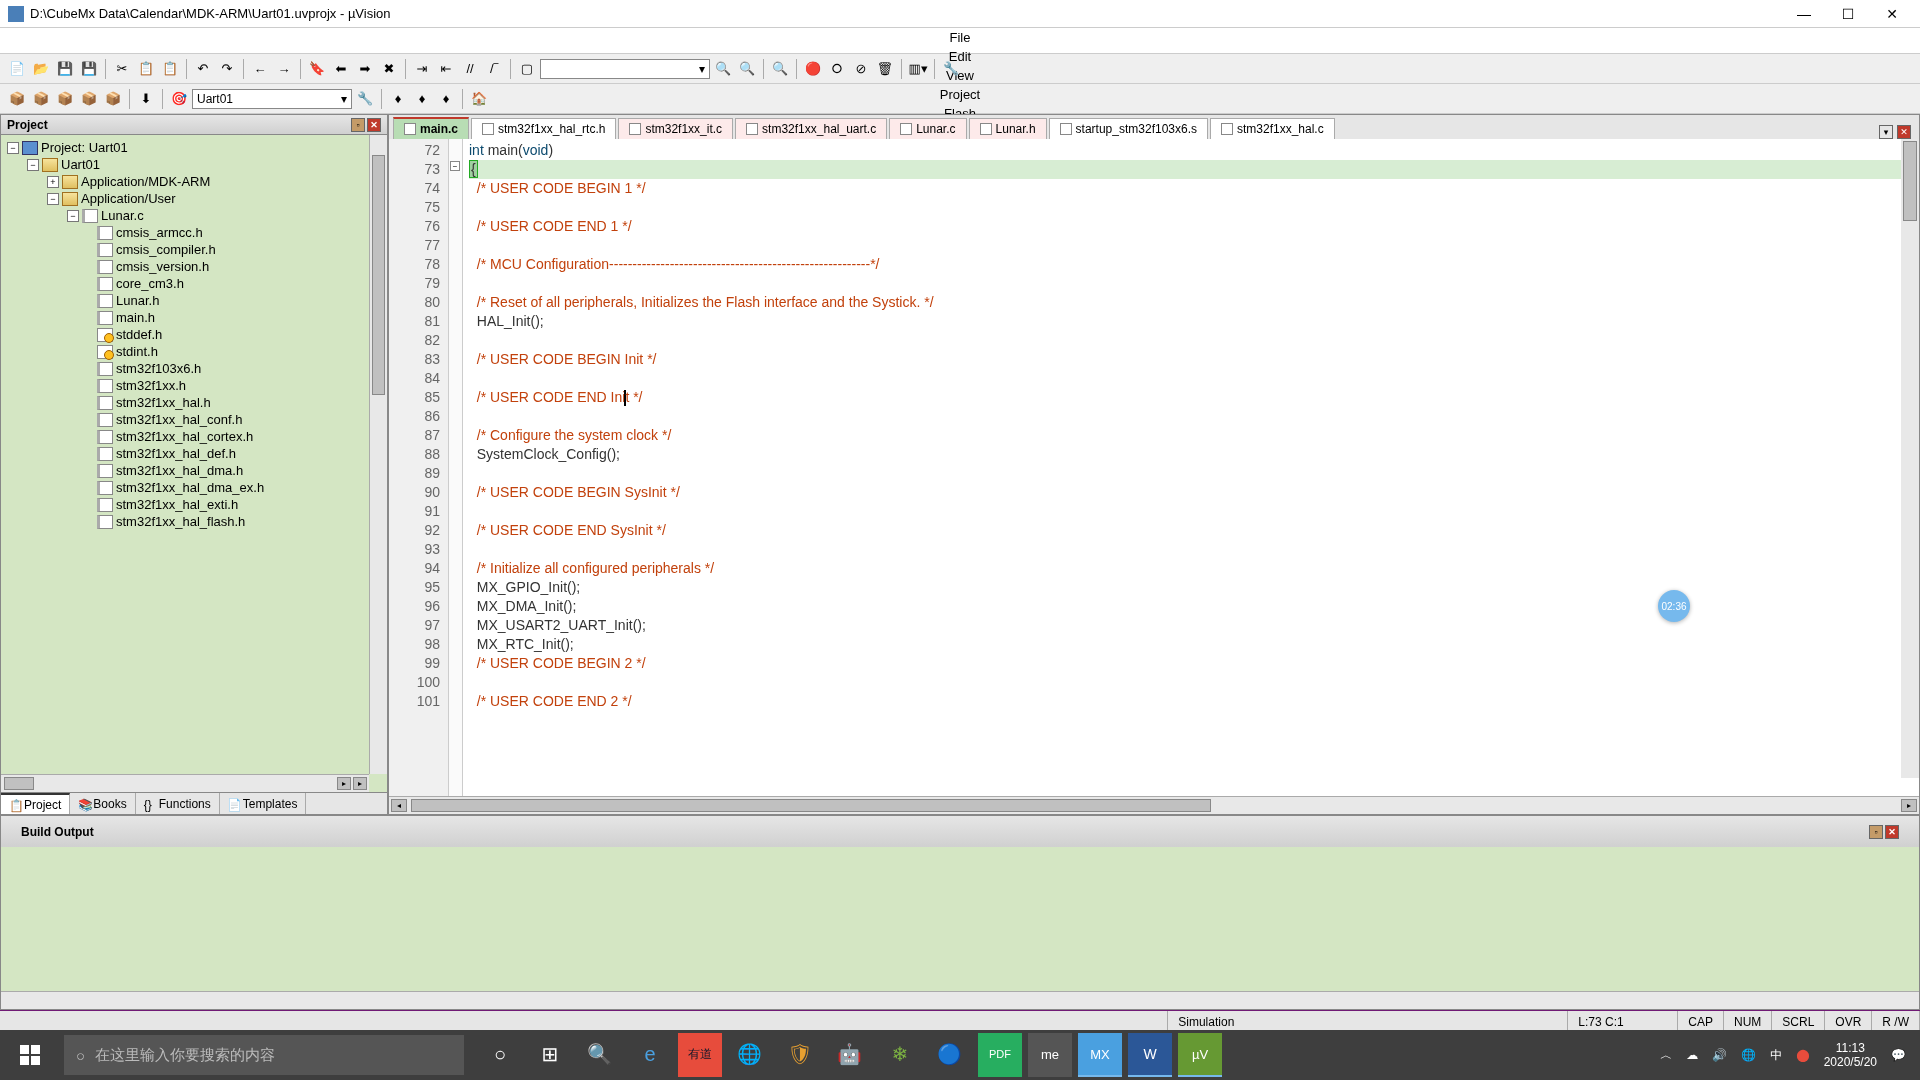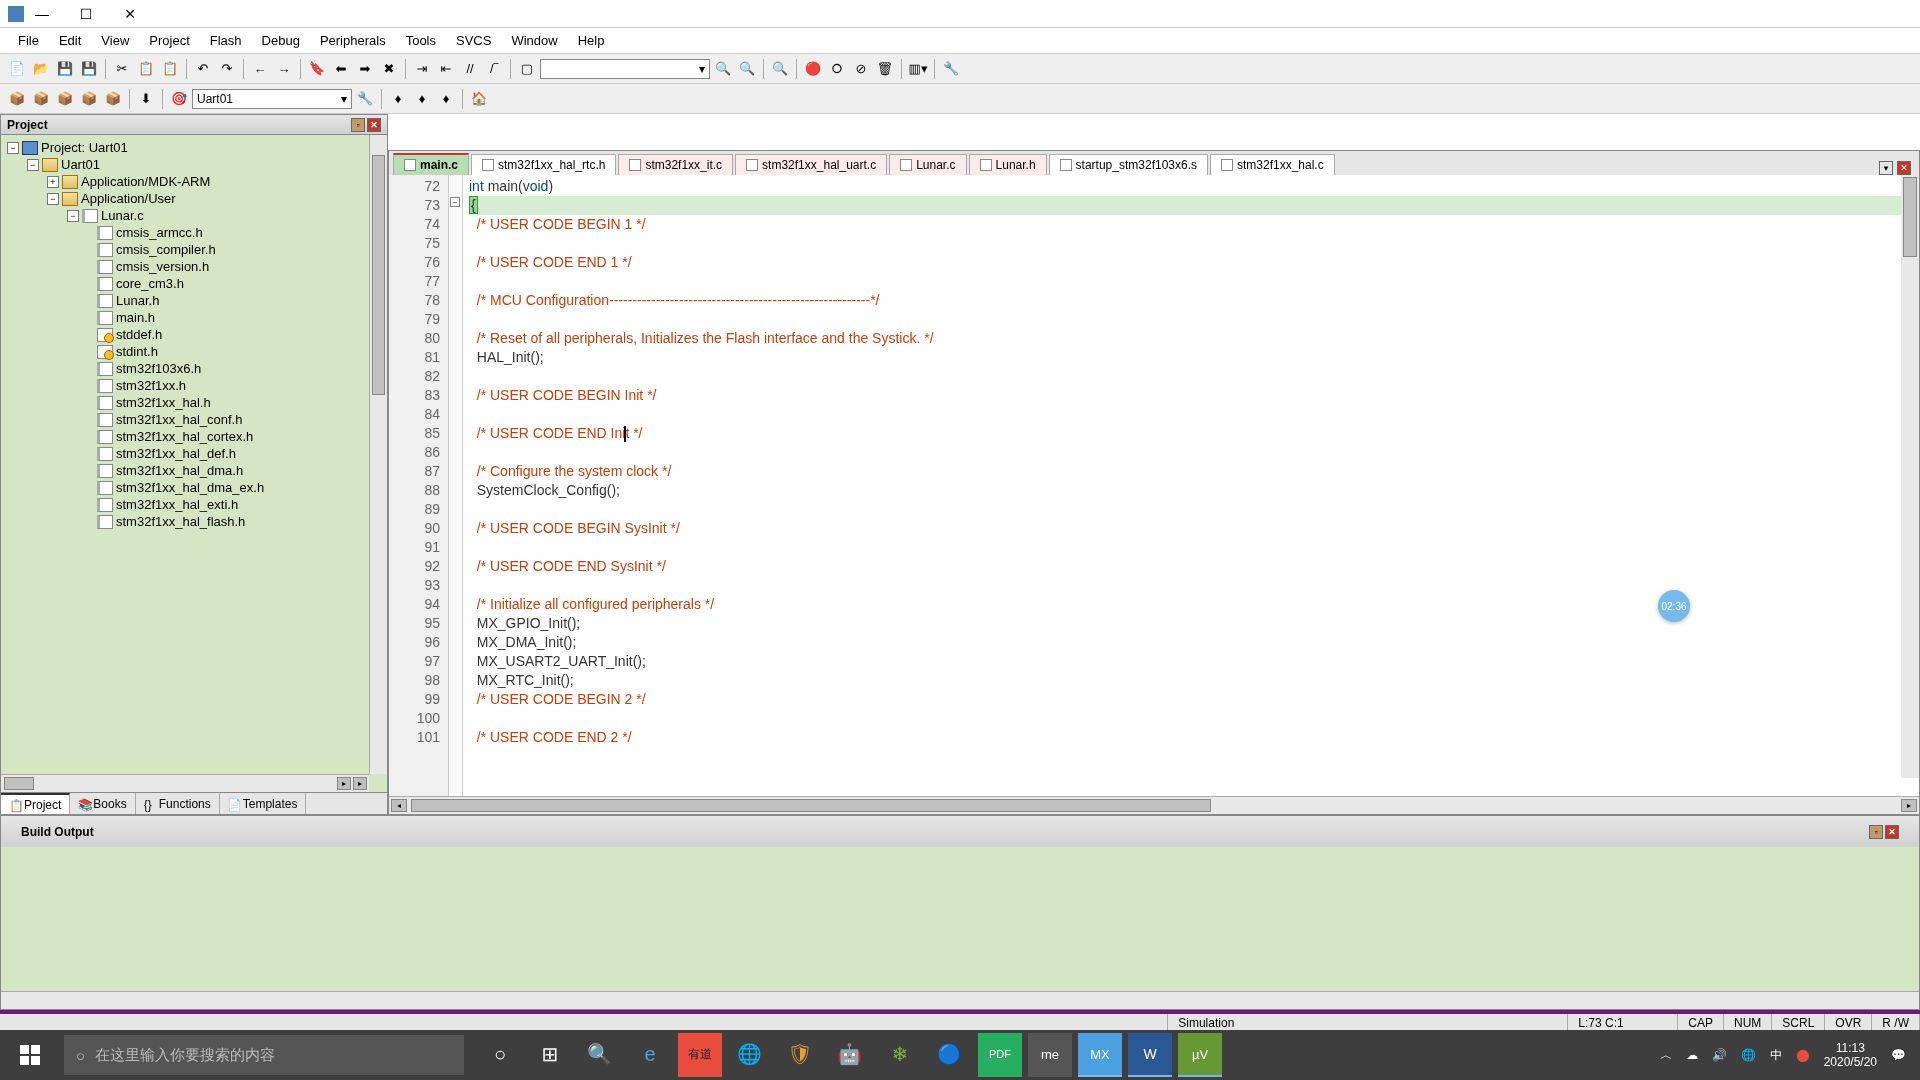--- a/index.html
+++ b/index.html
@@ -4,21 +4,21 @@
 <style>
 * { box-sizing: border-box; margin: 0; padding: 0; font-family: "Segoe UI", Tahoma, sans-serif; }
 body { background: #fff; width: 1920px; height: 1080px; overflow: hidden; position: relative; }
 
 .titlebar { height: 28px; background: #fff; display: flex; align-items: center; padding: 0 8px; border-bottom: 1px solid #ccc; }
 .titlebar-icon { width: 16px; height: 16px; background: #4a7fb8; margin-right: 6px; }
 .titlebar-text { font-size: 13px; flex: 1; }
 .win-btns { display: flex; gap: 20px; margin-right: 8px; }
 .win-btn { width: 24px; height: 24px; display: flex; align-items: center; justify-content: center; font-size: 14px; cursor: pointer; }
 
-.menubar { height: 26px; background: #fff; display: flex; align-items: center; padding: 0 8px; border-bottom: 1px solid #ccc; }
+.menubar { height: 26px; background: #fff; display: flex; align-items: center; padding: 0 8px; border-bottom: 1px solid #ccc; flex-direction: column; }
 .menu-item { padding: 2px 10px; font-size: 13px; cursor: pointer; }
 
 .toolbar { height: 30px; background: #efefef; display: flex; align-items: center; padding: 0 6px; gap: 2px; border-bottom: 1px solid #ccc; }
 .toolbar2 { height: 30px; background: #efefef; display: flex; align-items: center; padding: 0 6px; gap: 2px; border-bottom: 1px solid #ccc; }
 .tb-btn { width: 22px; height: 22px; display: flex; align-items: center; justify-content: center; font-size: 13px; cursor: pointer; border: 1px solid transparent; }
 .tb-sep { width: 1px; height: 20px; background: #aaa; margin: 0 3px; }
 .tb-combo { height: 20px; border: 1px solid #888; background: #fff; padding: 0 4px; font-size: 12px; display: flex; align-items: center; }
 
 .main-area { display: flex; height: calc(1080px - 28px - 26px - 30px - 30px - 20px - 175px - 20px - 50px); }
 
@@ -42,21 +42,21 @@
 .tree-scroll-h { position: absolute; left:0; right:18px; bottom: 0; height:18px; background:#e8e8e8; border-top:1px solid #aaa;}
 .tree-scroll-h .thumb { position:absolute; top:2px; bottom:2px; left:3px; width:30px; background:#c0c0c0; border:1px solid #888;}
 .tree-scroll-h .arrow-r { position:absolute; right:2px; top:2px; bottom:2px; width:14px; background:#c0c0c0; border:1px solid #888; display:flex;align-items:center;justify-content:center;font-size:8px;}
 .tree-scroll-h .arrow-r2 { position:absolute; right:18px; top:2px; bottom:2px; width:14px; background:#c0c0c0; border:1px solid #888; display:flex;align-items:center;justify-content:center;font-size:8px;}
 
 .panel-tabs { height: 22px; background: #e6e6e6; display: flex; border-top: 1px solid #888; }
 .panel-tab { padding: 2px 8px; font-size: 12px; border-right: 1px solid #aaa; display: flex; align-items: center; gap: 3px; cursor: pointer; }
 .panel-tab.active { background: #fff; border-top: 2px solid #333; }
 .ptab-icon { width: 12px; height: 12px; }
 
-.editor-area { flex: 1; display: flex; flex-direction: column; border: 1px solid #888; margin-top: 36px; }
+.editor-area { flex: 1; display: flex; flex-direction: column; border: 1px solid #888; }
 .editor-tabs { height: 24px; background: #e6e6e6; display: flex; align-items: end; padding: 0 4px; }
 .ed-tab { padding: 3px 10px; font-size: 12px; border: 1px solid #aaa; border-bottom: none; margin-right: 2px; display: flex; align-items: center; gap: 4px; cursor: pointer; background: #fdeaea; }
 .ed-tab.active { background: #b8ddb4; font-weight: bold; border-top: 2px solid #c0392b;}
 .ed-tab.clean { background: #fff; }
 .ed-tab-icon { width: 12px; height: 12px; background: #fff; border: 1px solid #888; }
 .ed-tabs-ctrl { margin-left: auto; display: flex; gap: 4px; padding-right:4px; }
 .ed-ctrl { width: 14px; height: 14px; border: 1px solid #666; font-size: 9px; display:flex;align-items:center;justify-content:center; }
 
 .code-area { flex: 1; display: flex; background: #fff; overflow: hidden; position: relative; }
 .gutter { width: 60px; background: #f0f0f0; border-right: 1px solid #ccc; font-family: "Consolas", monospace; font-size: 14px; text-align: right; padding-right: 8px; color: #666; line-height: 19px; padding-top: 2px; }
@@ -74,21 +74,21 @@
 .code-scroll-h { height: 18px; background:#e8e8e8; border-top:1px solid #aaa; display:flex; }
 .code-scroll-h .arrow { width:16px; background:#c0c0c0; border:1px solid #888; margin:2px; display:flex;align-items:center;justify-content:center;font-size:8px;}
 .code-scroll-h .track { flex:1; position:relative; }
 .code-scroll-h .thumb-h { position:absolute; top:2px; bottom:2px; left:2px; width:800px; background:#c0c0c0; border:1px solid #888; }
 
 .build-output { height: 195px; border: 1px solid #888; display: flex; flex-direction: column; }
 .bo-header { height: 31px; background: linear-gradient(#e6e6e6,#d0d0d0); display: flex; align-items: center; padding: 0 20px; font-size: 12px; font-weight: bold; }
 .bo-body { flex: 1; background: #d4e6c3; position: relative; }
 .bo-scroll-h { height: 18px; background:#e8e8e8; border-top:1px solid #aaa; }
 
-.statusbar { height: 22px; background: #e6e6e6; border-top: 4px solid #701a75; display: flex; align-items: center; font-size: 12px; }
+.statusbar { height: 22px; background: #e6e6e6; border-top: 1px solid #701a75; display: flex; align-items: center; font-size: 12px; }
 .status-seg { padding: 0 10px; border-right: 1px solid #aaa; height: 100%; display: flex; align-items: center; }
 .status-seg.wide { flex: 1; }
 
 .taskbar { position: absolute; bottom: 0; left: 0; right: 0; height: 50px; background: #3e3e3e; display: flex; align-items: center; }
 .tb-start { width: 60px; height: 50px; display: flex; align-items: center; justify-content: center; }
 .win-logo { width: 20px; height: 20px; display: grid; grid-template: 1fr 1fr / 1fr 1fr; gap: 2px; }
 .win-logo div { background: #fff; }
 .tb-search { flex: 0 0 400px; height: 40px; background: #555; display: flex; align-items: center; padding: 0 12px; color: #bbb; font-size: 15px; margin: 0 4px; }
 .tb-search-icon { margin-right: 10px; }
 .tb-apps { display: flex; align-items: center; gap: 6px; padding: 0 10px; }
@@ -107,20 +107,21 @@
 .icon-fwd::before{content:"→";} .icon-bookmark::before{content:"🔖";}
 .icon-indent::before{content:"⇥";} .icon-outdent::before{content:"⇤";}
 .icon-find::before{content:"🔍";} .icon-debug::before{content:"🔴";}
 .icon-load::before{content:"⬇";} .icon-wrench::before{content:"🔧";}
 </style>
 </head>
 <body>
 
 <div class="titlebar">
   <div class="titlebar-icon"></div>
+  <div class="titlebar-text">D:\CubeMx Data\Calendar\MDK-ARM\Uart01.uvprojx - µVision</div>
   <div class="win-btns">
     <div class="win-btn">—</div>
     <div class="win-btn">☐</div>
     <div class="win-btn">✕</div>
   </div>
 </div>
 
 <div class="menubar" id="menubar">
     <div class="menu-item">File</div>
     <div class="menu-item">Edit</div>

